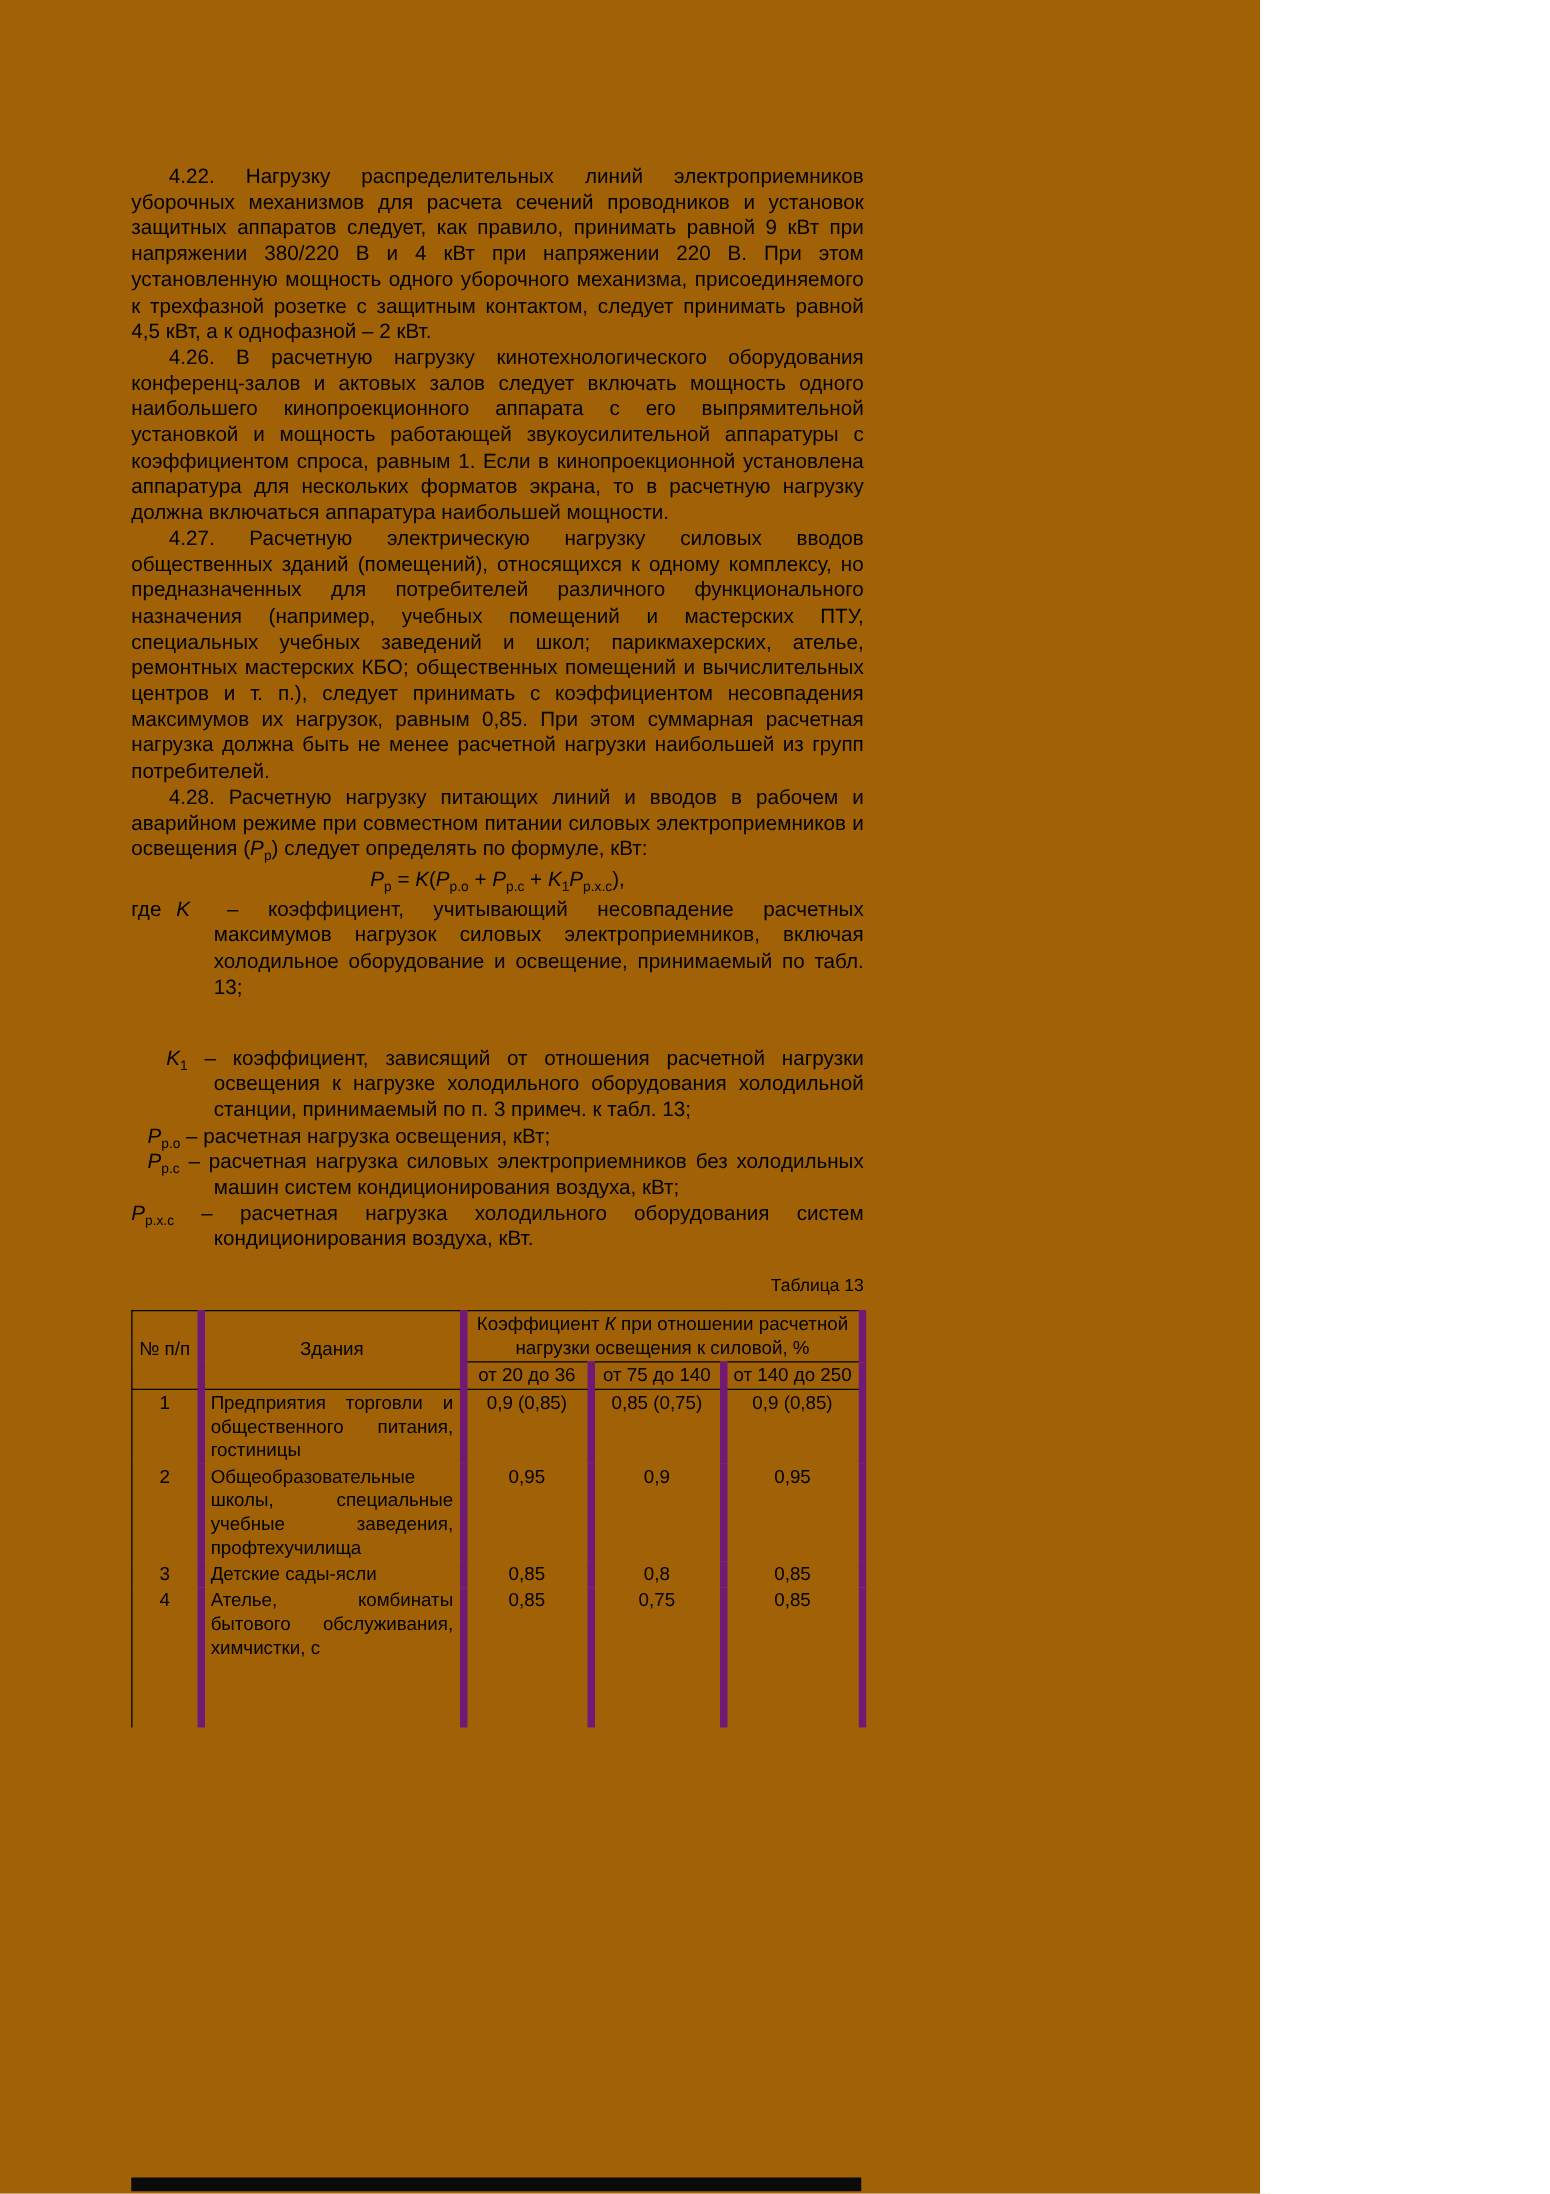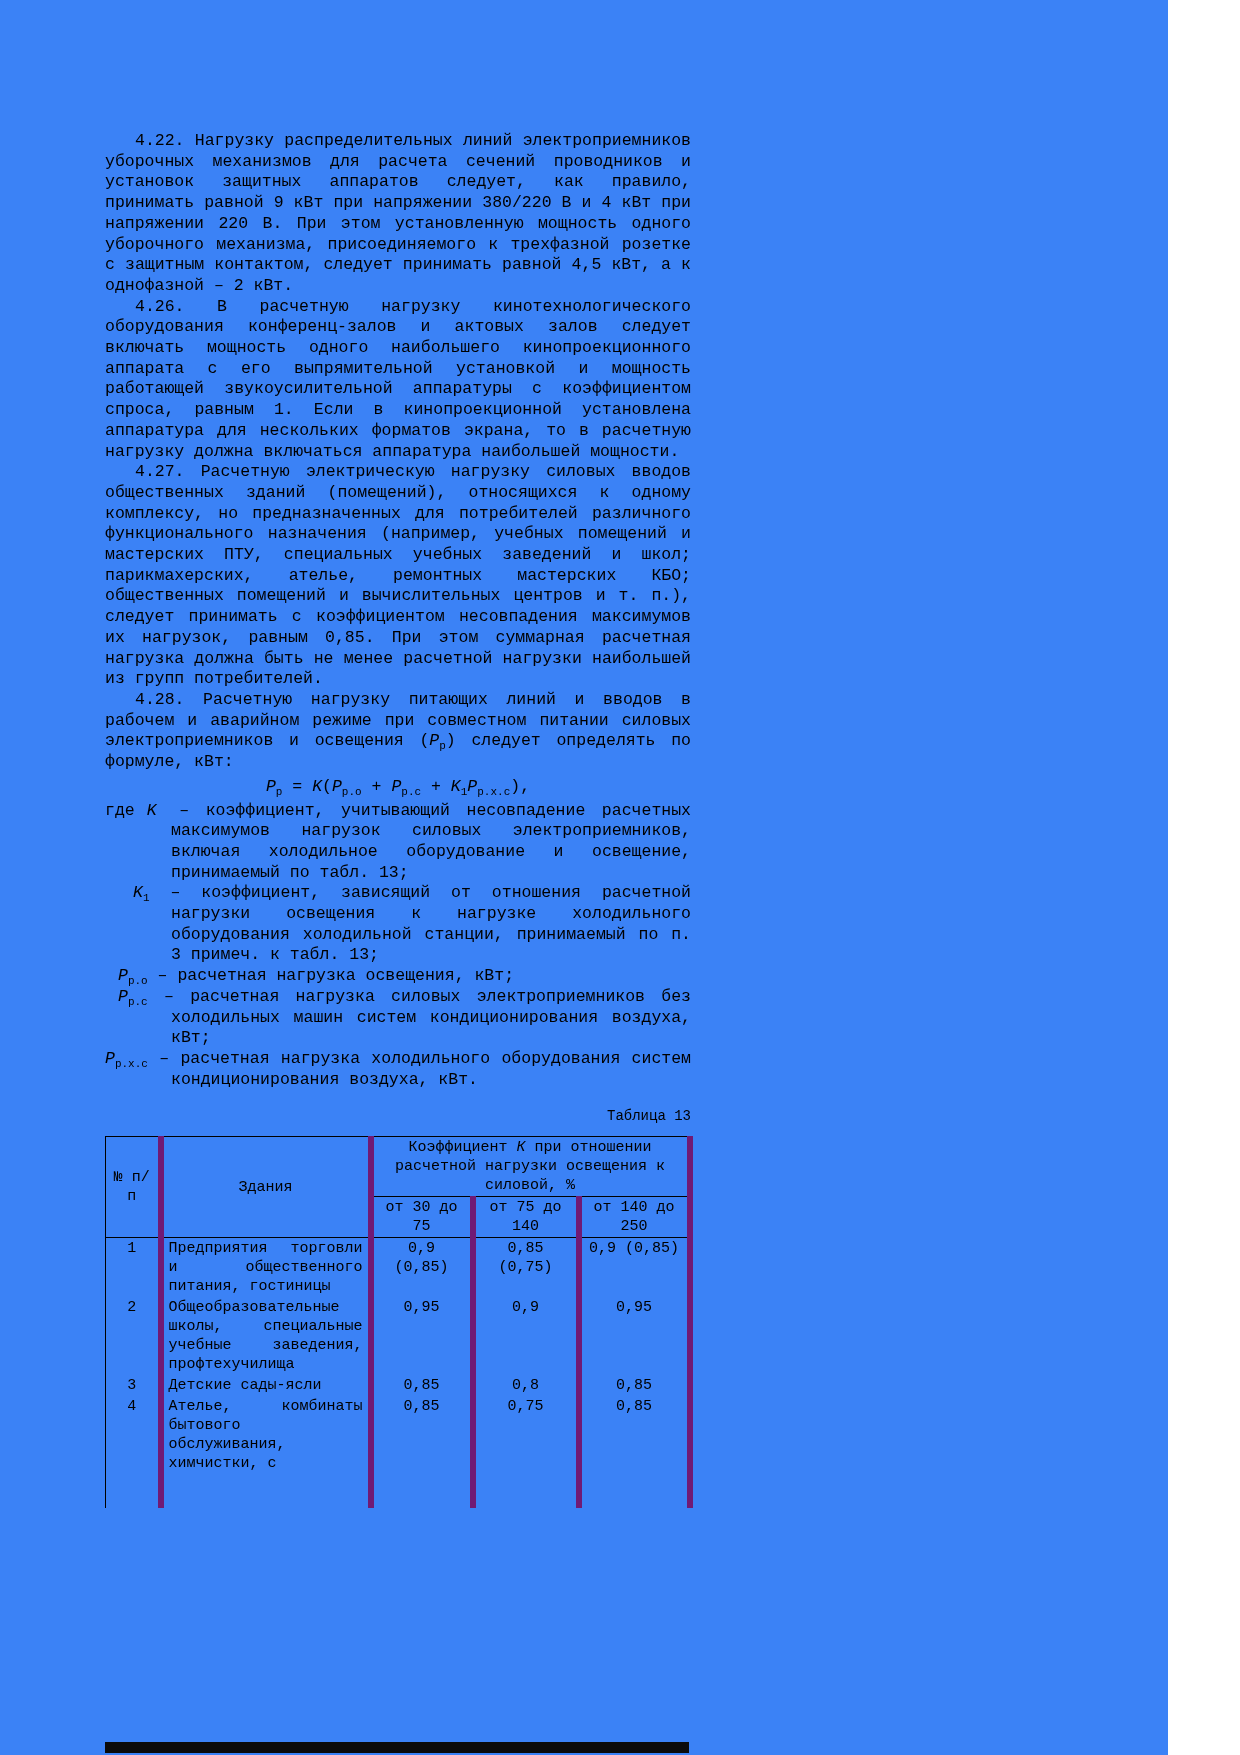--- a/index.html
+++ b/index.html
@@ -1,30 +1,30 @@
 <!DOCTYPE html>
 <html><head>
 <meta charset="utf-8">
 <style>
   * { margin:0; padding:0; box-sizing:border-box; }
   html,body { background:#ffffff; }
   .page {
-    position:relative; width:1168px; height:1755px; background:#3b82f6;
-    font-family:Liberation Mono, monospace; color:#000; overflow:hidden;
+    position:relative; width:1008px; height:1755px; background:#a16207;
+    font-family:Liberation Sans, sans-serif; color:#000; overflow:hidden;
   }
   .content { position:absolute; left:105px; top:131px; width:586px;
              font-size:16.5px; line-height:20.7px; }
   .para { text-align:justify; text-indent:30px; }
   i { font-style:italic; }
   sub { font-size:11px; line-height:0; vertical-align:baseline; position:relative; top:4px; }
   .formula { text-align:center; margin:4px 0 3px 0; }
   .def { text-align:justify; }
   .def1 { padding-left:66px; text-indent:-66px; }
   .def1 .term { margin-left:12px; margin-right:6px; }
-  .def2 { padding-left:66px; text-indent:-38px; }
+  .def2 { padding-left:66px; text-indent:-38px;margin-top:36px; }
   .def3 { padding-left:66px; text-indent:-53px; }
   .def4 { padding-left:66px; text-indent:-53px; }
   .def5 { padding-left:66px; text-indent:-66px; }
   .tcaption { text-align:right; margin-top:16px; margin-bottom:9px; font-size:14px; }
   table.t13 { border-collapse:collapse; width:584px; table-layout:fixed;
               font-size:15px; line-height:19px; }
   .t13 th, .t13 td { border-left:1px solid #000; border-right:6px solid #701a75;
                      font-weight:normal; padding:1px 5px; }
   .t13 thead tr:first-child th { border-top:1px solid #000; }
   .t13 thead th { border-bottom:1px solid #000; text-align:center; vertical-align:middle; }
@@ -69,21 +69,21 @@
           <col style="width:106px">
           <col style="width:111px">
       </colgroup>
       <thead>
         <tr>
           <th rowspan="2">№ п/п</th>
           <th rowspan="2">Здания</th>
           <th colspan="3"><span>Коэффициент </span><i>К</i><span> при отношении расчетной нагрузки освещения к силовой, %</span></th>
         </tr>
         <tr>
-          <th>от 30 до 75</th>
+          <th>от 20 до 36</th>
           <th>от 75 до 140</th>
           <th>от 140 до 250</th>
         </tr>
       </thead>
       <tbody>
         <tr>
           <td class="b-num">1</td>
           <td class="b-bld">Предприятия торговли и общественного питания, гостиницы</td>
           <td class="b-val">0,9 (0,85)</td>
           <td class="b-val">0,85 (0,75)</td>

